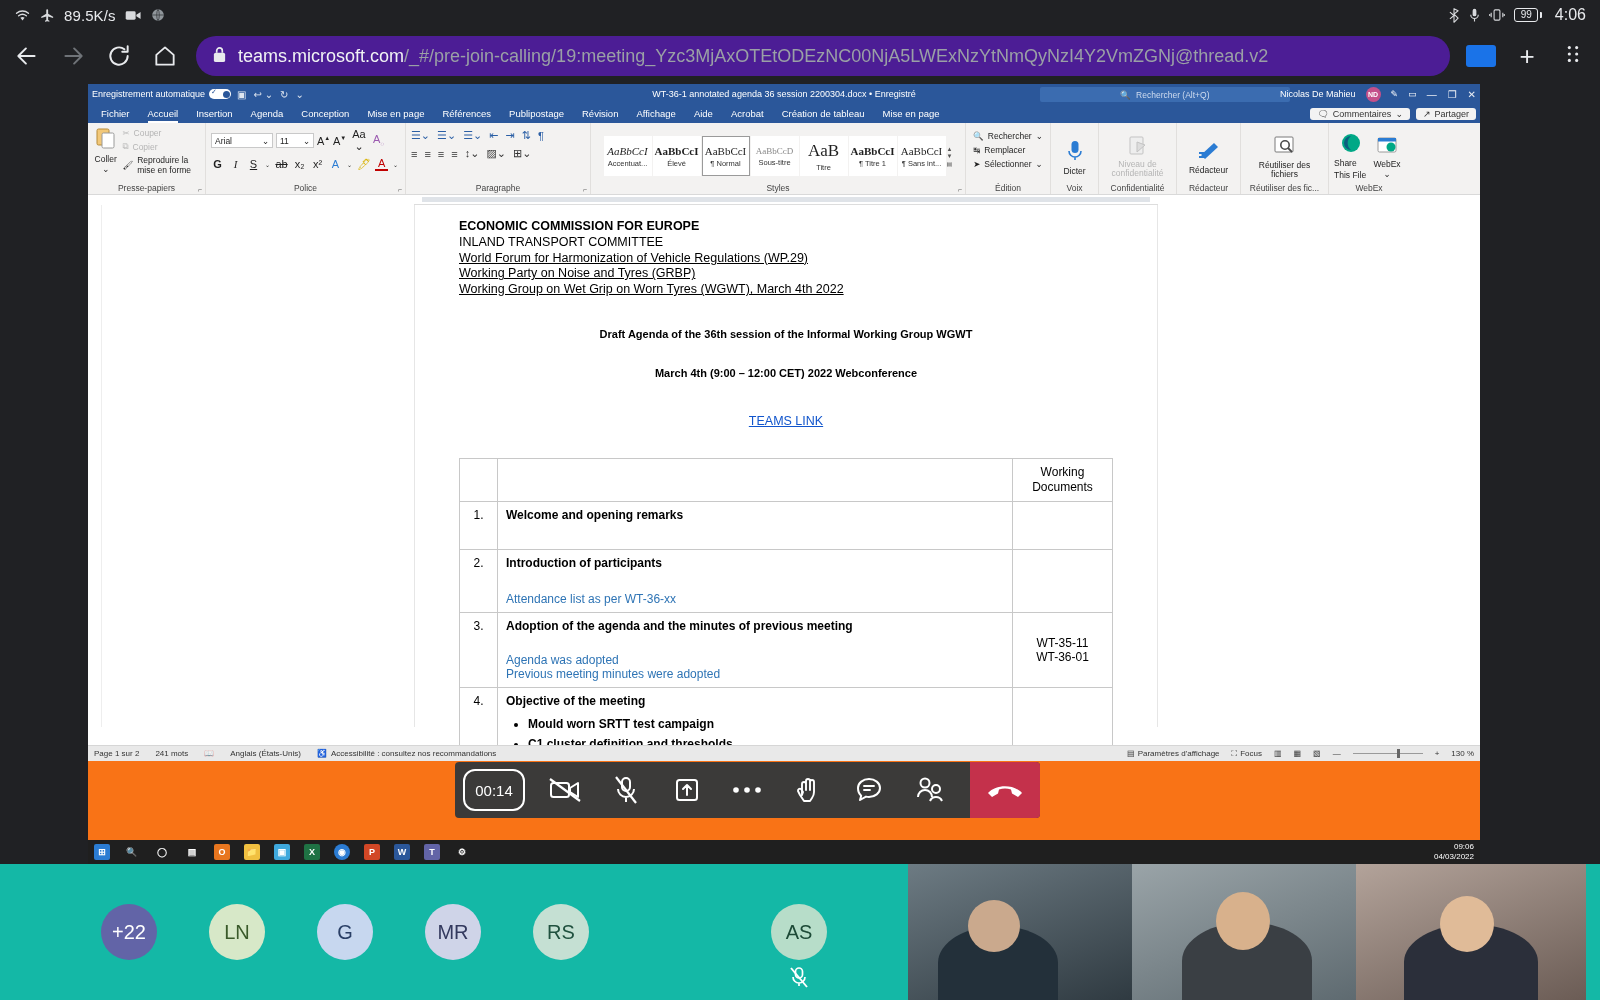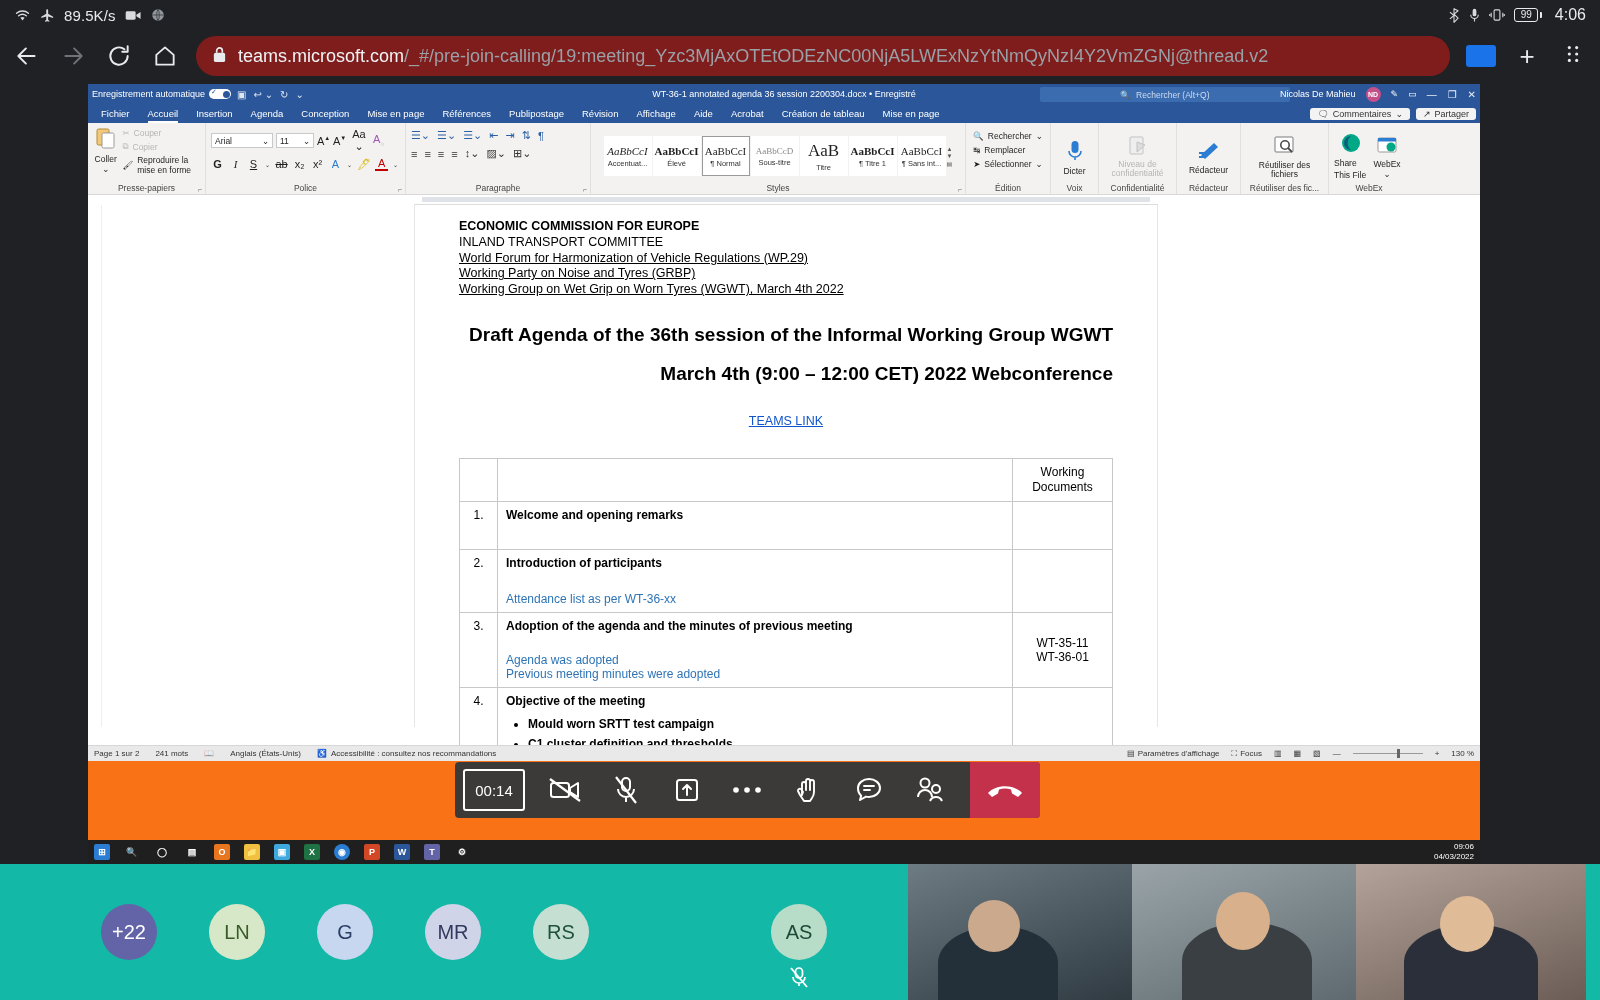--- a/index.html
+++ b/index.html
@@ -30,21 +30,21 @@
   .batt-wrap::after { content: ""; width: 2px; height: 6px; background: #e8eaed; margin-left: 1.5px; border-radius: 0 1px 1px 0; }
   .clock { font-size: 16px; margin-left: 4px; }
 
   
   .browserbar {
     position: absolute; top: 30px; left: 0; width: 1600px; height: 52px;
     background: #202124; display: flex; align-items: center; padding: 0 12px; gap: 16px;
   }
   .navbtn { width: 30px; height: 30px; display: flex; align-items: center; justify-content: center; cursor: pointer; }
   .omnibox {
-    flex: 1; height: 40px; background: #7f1d1d; border-radius: 20px;
+    flex: 1; height: 40px; background: #4c1d95; border-radius: 20px;
     display: flex; align-items: center; padding: 0 16px; gap: 11px; overflow: hidden;
   }
   .url { font-size: 18px; white-space: nowrap; overflow: hidden; }
   .url .host { color: #f1f3f4; }
   .url .path { color: #9aa0a6; }
   .bluebox { width: 30px; height: 22px; background: #1a73e8; border-radius: 3px; flex: none; }
   .plus, .kebab { color: #e8eaed; font-size: 26px; width: 30px; text-align: center; cursor: pointer; }
 
   
   .word {
@@ -111,21 +111,21 @@
     border-bottom: 1px solid #ddd; font-size: 5px; color: #888; }
   .ruler-h .active { position: absolute; left: 8px; right: 8px; top: 2px; height: 5px; background: #dfe3e8; }
   .ruler-v { position: absolute; left: 0; top: 10px; width: 14px; bottom: 34px; background: #fff;
     border-right: 1px solid #eee; font-size: 5px; color: #999; }
   .page { position: absolute; left: 326px; top: 10px; width: 744px; bottom: 34px; background: #fff;
     border-left: 1px solid #e6e6e6; border-right: 1px solid #e6e6e6;
     padding: 14px 44px 0 44px; font-family: "Liberation Sans", sans-serif; }
   .hdr-line { font-size: 12.5px; line-height: 15.8px; color: #000; }
   .hdr-line.b { font-weight: bold; }
   .hdr-line.u { text-decoration: underline; }
-  .doc-title { text-align: right; font-weight: bold; font-size: 19px; line-height: 23px; margin-top: 25px; }
+  .doc-title { text-align: center; font-weight: bold; font-size: 11px; line-height: 23px; margin-top: 25px; }
   .teams-link { text-align: center; margin-top: 29px; color: #1155cc; text-decoration: underline; font-size: 12.5px; }
   .agenda { margin-top: 30px; width: 100%; border-collapse: collapse; font-size: 12px; }
   .agenda td { border: 1px solid #c8c8c8; vertical-align: top; padding: 6px 8px; }
   .col-num { width: 38px; text-align: center; vertical-align: middle; }
   .col-doc { width: 100px; text-align: center; }
   .hdrcell { text-align: center; line-height: 15px; padding: 6px 4px; }
   .t-bold { font-weight: bold; }
   .t-link { color: #2e74b5; }
   .agenda ul { margin: 6px 0 0 22px; }
   .agenda li { font-weight: bold; line-height: 20px; }
@@ -142,21 +142,21 @@
   }
   .tb-ico { width: 16px; height: 16px; border-radius: 2px; display: flex; align-items: center;
     justify-content: center; font-size: 9px; color: #fff; font-weight: bold; }
   .tb-clock { margin-left: auto; color: #fff; font-size: 8px; text-align: right; line-height: 10px; }
 
   
   .callbar {
     position: absolute; left: 455px; top: 762px; width: 585px; height: 56px;
     background: #3b3a39; border-radius: 4px; display: flex; align-items: center;
   }
-  .calltimer { width: 62px; height: 42px; margin-left: 8px; border: 2px solid #fff; border-radius: 3px;
+  .calltimer { width: 62px; height: 42px; margin-left: 8px; border: 2px solid #fff; border-radius: 12px;
     color: #fff; font-size: 15px; display: flex; align-items: center; justify-content: center; }
   .callbtns { flex: 1; display: flex; align-items: center; justify-content: space-around; padding: 0 10px; }
   .cbtn { width: 40px; height: 40px; display: flex; align-items: center; justify-content: center; cursor: pointer; }
   .hangup { width: 70px; height: 56px; background: #c4314b; border-radius: 0 4px 4px 0;
     display: flex; align-items: center; justify-content: center; cursor: pointer; }
 
   
   .gallery { position: absolute; left: 0; top: 864px; width: 1600px; height: 136px; background: #14b8a6;
     display: flex; }
   .tile-group { display: flex; align-items: center; justify-content: center; gap: 52px; }

